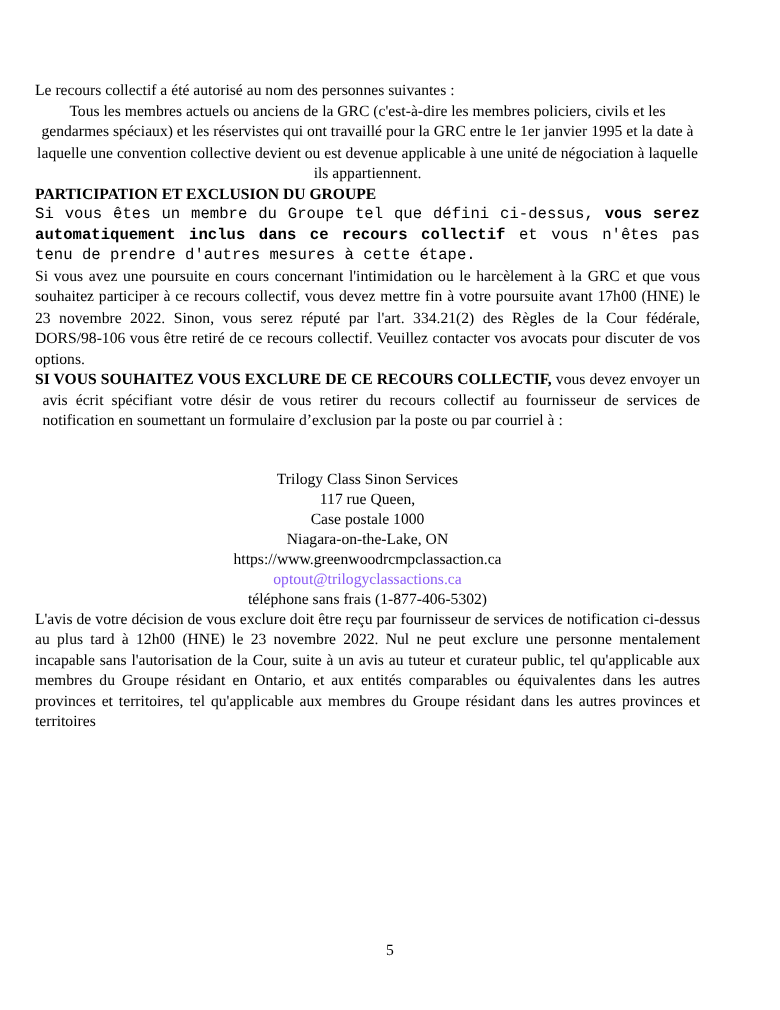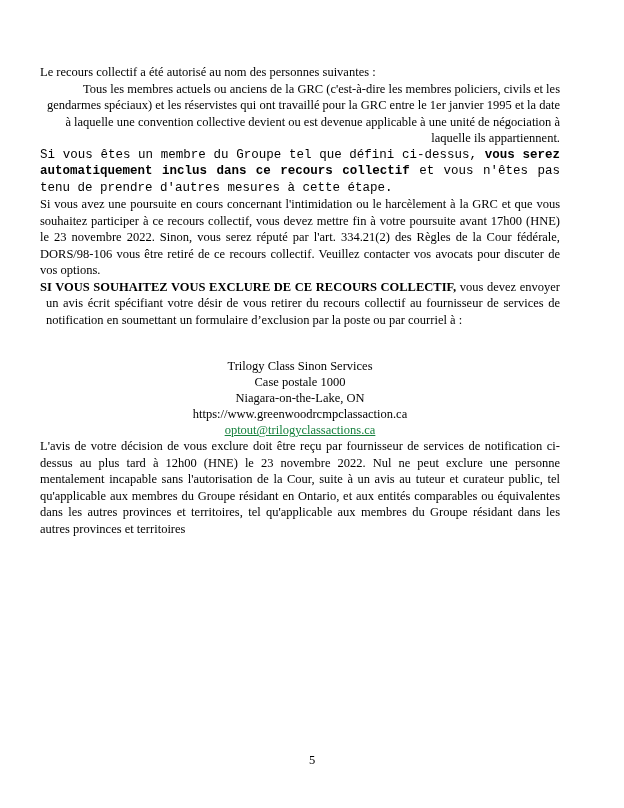--- a/index.html
+++ b/index.html
@@ -7,34 +7,34 @@
     padding: 0;
     background: #ffffff;
   }
   .page {
     position: relative;
     width: 624px;
     height: 808px;
     background: #ffffff;
     overflow: hidden;
     box-sizing: border-box;
-    padding: 64px 64px 0 40px;
+    padding: 64px 64px 0 28px;
     font-family: "Liberation Serif", "DejaVu Serif", serif;
     font-size: 12.5px;
     line-height: 16.5px;
     color: #000000;
   }
   .page p { margin: 0; }
 
   .intro {
     text-align: left;
   }
   .class-definition {
     margin: 33px 0 0 30px;
-    text-align: right;
+    text-align: center;
   }
   .section-heading {
     margin-top: 30px;
     font-weight: bold;
     text-align: left;
   }
   .participation {
     margin-top: 17px;
     text-align: justify;
     font-family: Liberation Mono, monospace;
@@ -49,22 +49,21 @@
     padding-left: 6px;
     text-indent: -6px;
   }
   .provider {
     margin-top: 30px;
     text-align: center;
     line-height: 16px;
   }
   .provider div { white-space: nowrap; }
   .email-link {
-    color: #15803d;
-    text-decoration: underline;
+    color: #8b5cf6;
     cursor: pointer;
   }
   .deadline {
     margin-top: 14px;
     text-align: justify;
   }
   .page-number {
     position: absolute;
     top: 752px;
     left: 0;
@@ -75,32 +74,35 @@
 </style>
 </head>
 <body>
 
 <div class="page">
 
   <p class="intro">Le recours collectif a été autorisé au nom des personnes suivantes :</p>
 
   <p class="class-definition">Tous les membres actuels ou anciens de la GRC (c'est-à-dire les membres policiers, civils et les gendarmes spéciaux) et les réservistes qui ont travaillé pour la GRC entre le 1er janvier 1995 et la date à laquelle une convention collective devient ou est devenue applicable à une unité de négociation à laquelle ils appartiennent.</p>
 
+  <p class="section-heading">PARTICIPATION ET EXCLUSION DU GROUPE</p>
 
   <p class="participation"><span>Si vous êtes un membre du Groupe tel que défini ci-dessus, </span><strong>vous serez automatiquement inclus dans ce recours collectif</strong><span> et vous n'êtes pas tenu de prendre d'autres mesures à cette étape.</span></p>
 
   <p class="lawsuit">Si vous avez une poursuite en cours concernant l'intimidation ou le harcèlement à la GRC et que vous souhaitez participer à ce recours collectif, vous devez mettre fin à votre poursuite avant 17h00 (HNE) le 23 novembre 2022. Sinon, vous serez réputé par l'art. 334.21(2) des Règles de la Cour fédérale, DORS/98-106 vous être retiré de ce recours collectif. Veuillez contacter vos avocats pour discuter de vos options.</p>
 
   <p class="exclusion"><strong>SI VOUS SOUHAITEZ VOUS EXCLURE DE CE RECOURS COLLECTIF,</strong><span> vous devez envoyer un avis écrit spécifiant votre désir de vous retirer du recours collectif au fournisseur de services de notification en soumettant un formulaire d’exclusion par la poste ou par courriel à :</span></p>
 
   <div class="provider">
     <div>Trilogy Class Sinon Services</div>
+    <div>117 rue Queen,</div>
     <div>Case postale 1000</div>
     <div>Niagara-on-the-Lake, ON</div>
     <div>https://www.greenwoodrcmpclassaction.ca</div>
     <div><span class="email-link">optout@trilogyclassactions.ca</span></div>
+    <div>téléphone sans frais (1-877-406-5302)</div>
   </div>
 
   <p class="deadline">L'avis de votre décision de vous exclure doit être reçu par fournisseur de services de notification ci-dessus au plus tard à 12h00 (HNE) le 23 novembre 2022. Nul ne peut exclure une personne mentalement incapable sans l'autorisation de la Cour, suite à un avis au tuteur et curateur public, tel qu'applicable aux membres du Groupe résidant en Ontario, et aux entités comparables ou équivalentes dans les autres provinces et territoires, tel qu'applicable aux membres du Groupe résidant dans les autres provinces et territoires</p>
 
   <div class="page-number">5</div>
 
 </div>
 
 </body></html>

